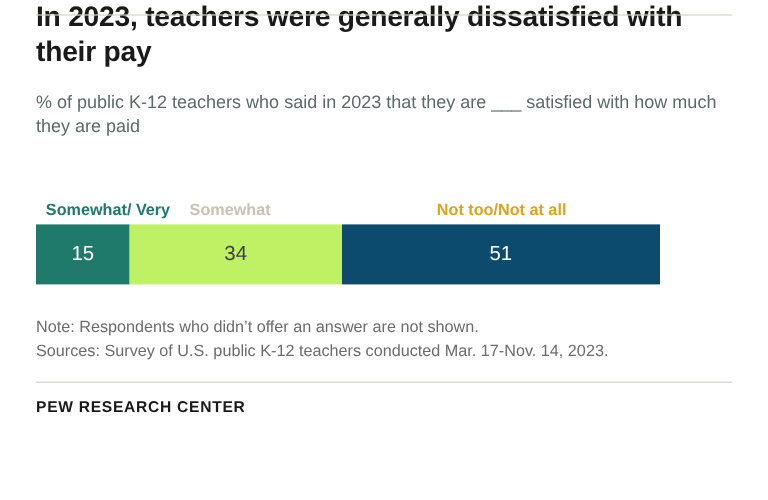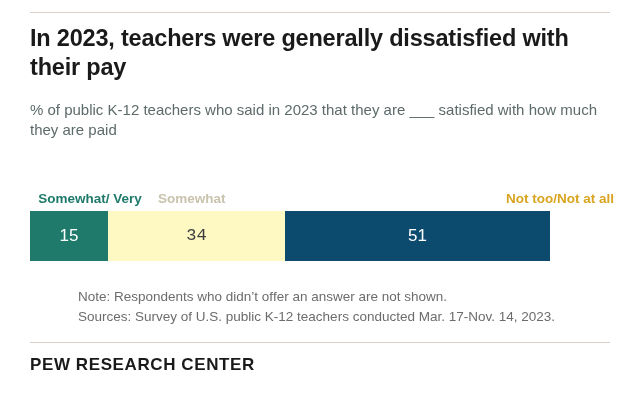--- a/index.html
+++ b/index.html
@@ -24,21 +24,20 @@
   .top-rule {
     position: absolute;
     top: 12px;
     left: 30px;
     right: 30px;
     height: 1px;
     background: #d8d2c6;
   }
   .title {
     margin: 0;
-    padding-top: 24px;
     font-size: 23.5px;
     line-height: 1.23;
     font-weight: bold;
     letter-spacing: -0.2px;
     color: #1a1a1a;
     max-width: 590px;
   }
   .subtitle {
     margin: 0;
     padding-top: 18px;
@@ -68,70 +67,68 @@
     color: #1f7a6c;
     text-align: center;
     width: 104px;
   }
   .cat-label.somewhat {
     left: 128px;
     color: #c9c2ad;
     width: 180px;
   }
   .cat-label.nottoo {
-    left: 319px;
+    left: 334px;
     color: #d9a520;
     width: 265px;
-    text-align: right;
+    text-align: left;
   }
   .bar {
     display: flex;
     height: 50px;
     width: 520px;
   }
   .seg {
     display: flex;
     align-items: center;
     justify-content: center;
     font-size: 17px;
     color: #ffffff;
     box-sizing: border-box;
   }
   .seg.s0 {
     background: #1f7a6c;
     color: #ffffff;
   }
   .seg.s1 {
-    background: #fef9c3;
+    background: #bef264;
     color: #3d3d3d;
-    font-family: Liberation Mono, monospace;
   }
   .seg.s2 {
     background: #0c4a6e;
     color: #ffffff;
   }
   .notes {
     margin-top: 26px;
     font-size: 13.5px;
     line-height: 1.55;
     color: #6c6c6c;
   }
   .notes div {
     white-space: nowrap;
-    margin-left: 48px;
   }
   .bottom-rule {
     margin-top: 14px;
     height: 1px;
     background: #d8d2c6;
     width: 580px;
   }
   .brand {
     margin-top: 12px;
-    font-size: 17px;
+    font-size: 13px;
     font-weight: bold;
     letter-spacing: 0.6px;
     color: #1a1a1a;
   }
 </style>
 </head>
 <body>
 
 <div class="page">
   <div class="top-rule"></div>

